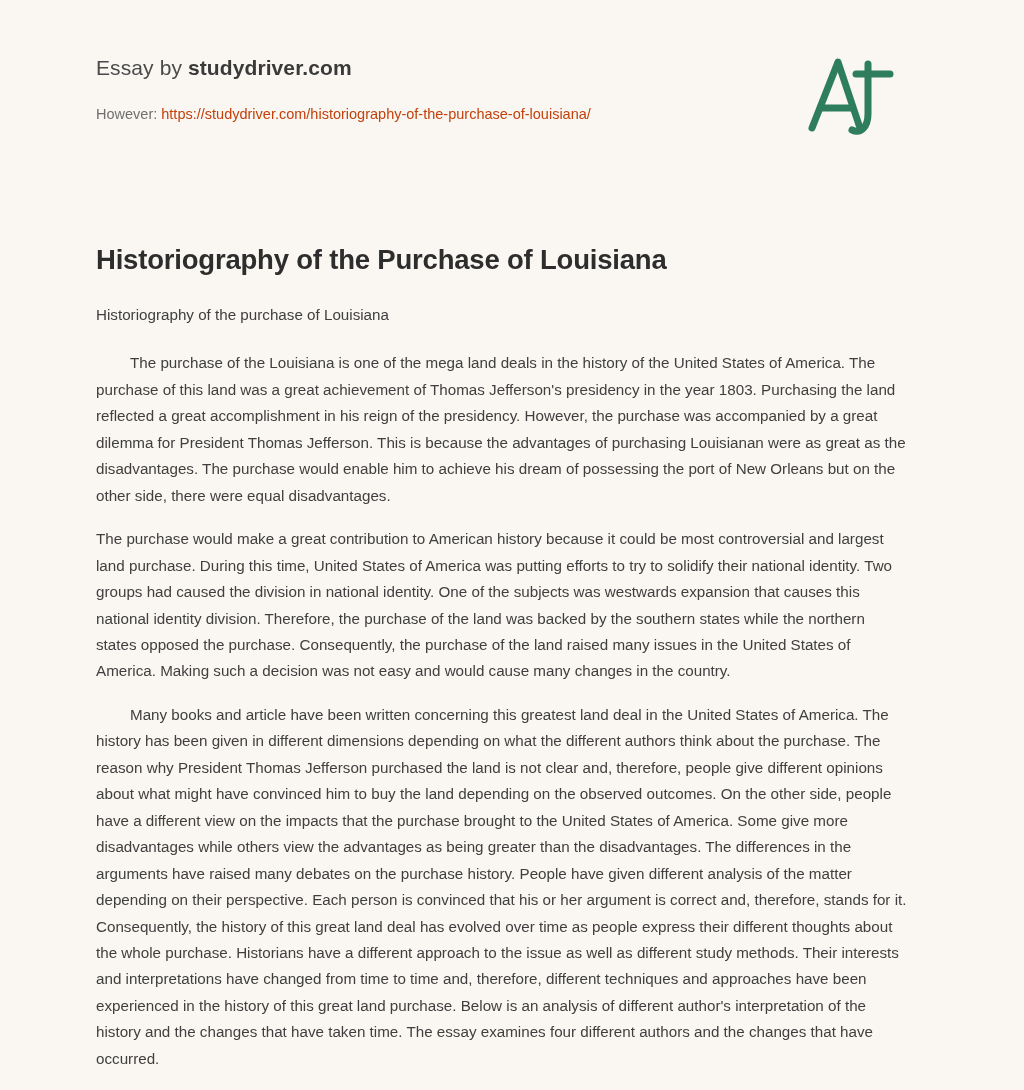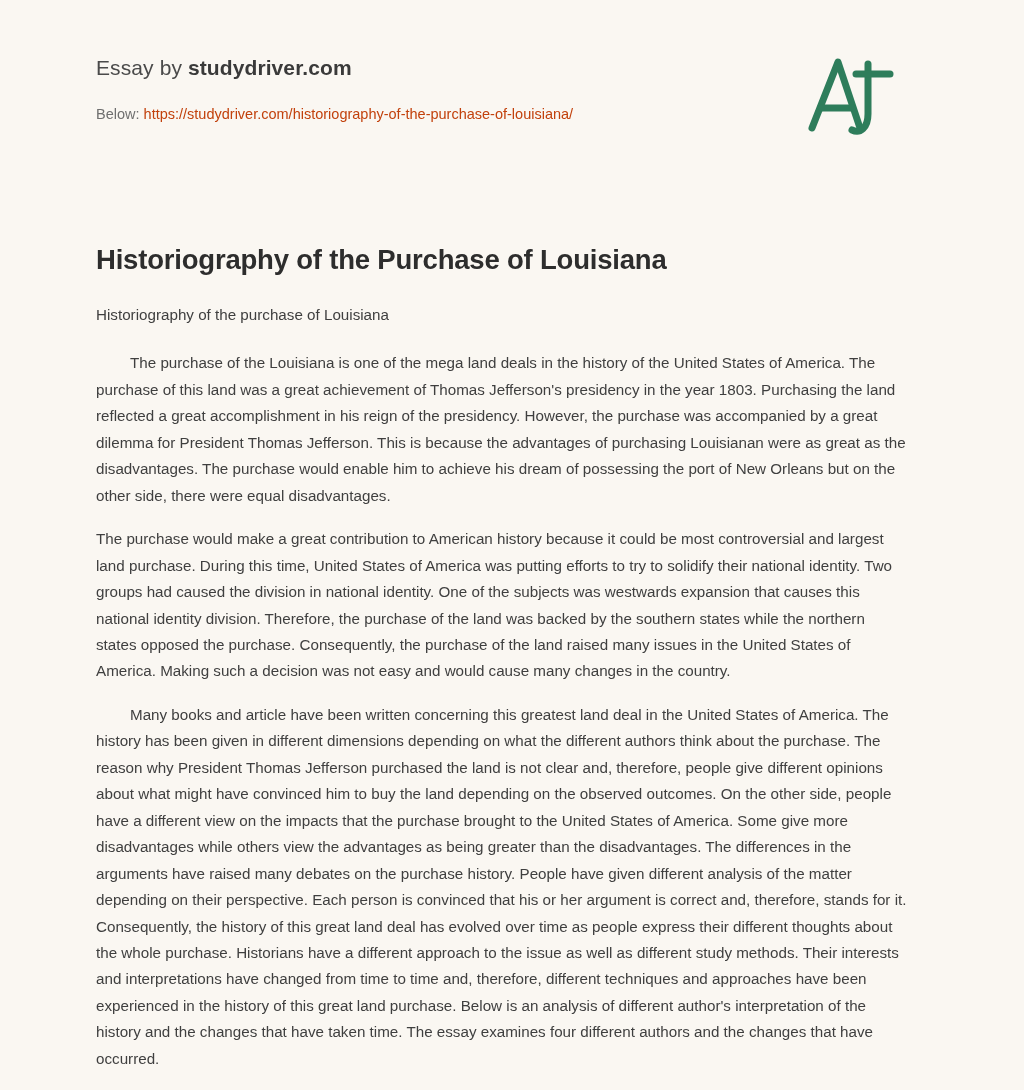--- a/index.html
+++ b/index.html
@@ -95,21 +95,21 @@
 
 <div class="page">
 
   <div class="header">
     <div class="brand-line">
       <span class="brand-essay">Essay</span>
       <span class="brand-by">by</span>
       <span class="brand-site">studydriver.com</span>
     </div>
     <div class="source-line">
-      <span class="source-label">Below:</span>
+      <span class="source-label">However:</span>
       <a class="source-url" href="#">https://studydriver.com/historiography-of-the-purchase-of-louisiana/</a>
     </div>
     <div class="logo">
       <svg width="120" height="110" viewBox="0 0 120 110" xmlns="http://www.w3.org/2000/svg">
         <g fill="none" stroke="#2e7d5b" stroke-width="7" stroke-linecap="round" stroke-linejoin="round">
           <path d="M14 84 L40 18 L62 84"></path>
           <path d="M24 64 L54 64"></path>
           <path d="M70 20 L70 70 C70 84 62 90 54 86"></path>
           <path d="M58 30 L92 30"></path>
         </g>

